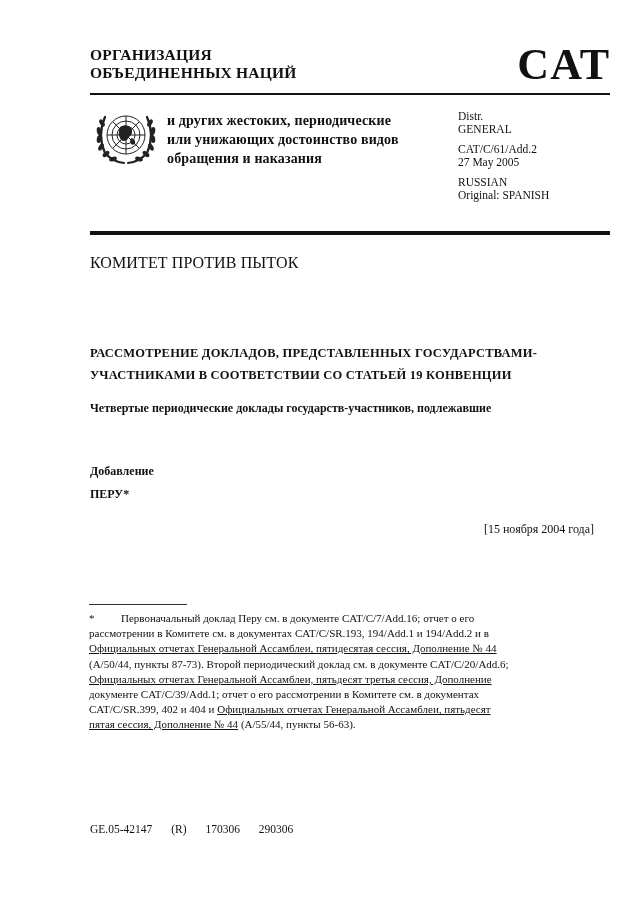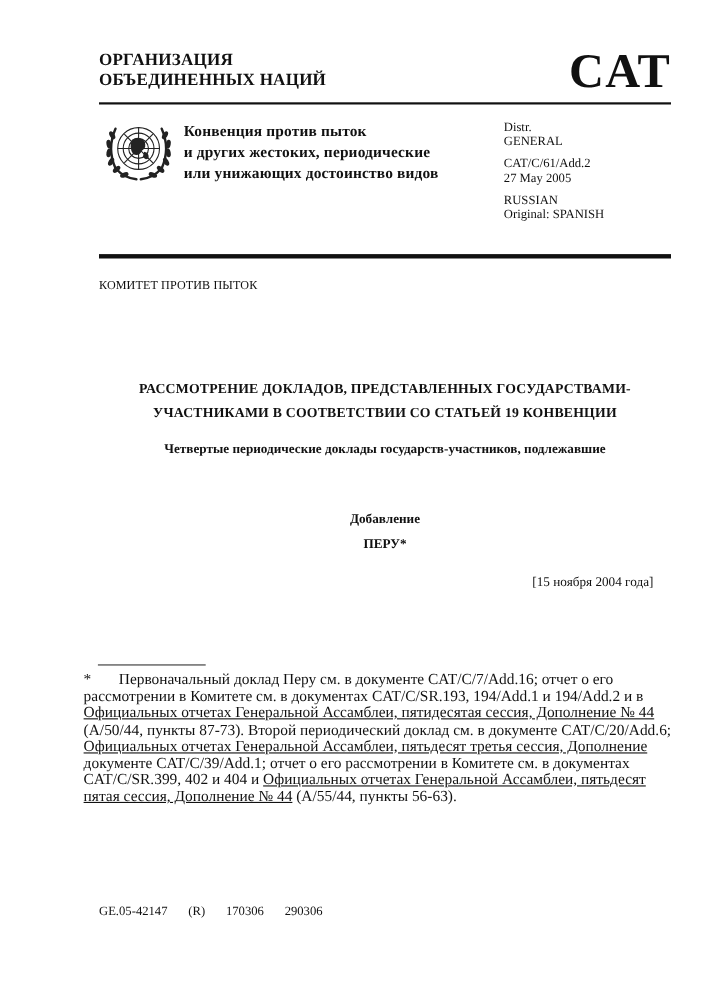--- a/index.html
+++ b/index.html
@@ -25,35 +25,35 @@
       left: 167px; top: 111px; font-weight: bold; font-size: 14px; line-height: 19px;
       letter-spacing: 0.15px;
     }
     .convention div { white-space: nowrap; }
     .distr {
       left: 458px; top: 110px; font-size: 11.5px; line-height: 12.5px;
     }
     .distr .grp { margin-bottom: 8px; }
     .distr div { white-space: nowrap; }
     .committee {
-      left: 90px; top: 254px; font-size: 11px; letter-spacing: 0.1px; white-space: nowrap;
+      left: 90px; top: 254px; font-size: 16px; letter-spacing: 0.1px; white-space: nowrap;
     }
-    .center-block { left: 90px; width: 520px; text-align: center; }
+    .center-block { left: 90px; width: 520px; text-align: left; }
     .title {
       top: 342px; font-weight: bold; font-size: 12.5px; line-height: 22px; letter-spacing: 0.2px;
     }
     .subtitle {
       top: 398px; font-weight: bold; font-size: 12px; line-height: 20px;
     }
     .addendum { top: 453px; font-weight: bold; font-size: 12px; margin-top: 11px; }
     .country { top: 487px; font-weight: bold; font-size: 12px; }
     .date { right: 46px; top: 522px; font-size: 12px; white-space: nowrap; }
     .fn-rule { left: 89px; top: 604px; width: 98px; height: 1px; background: #333; }
     .footnote {
-      left: 76px; top: 611px; width: 520px; font-size: 14px; line-height: 15.2px;
+      left: 89px; top: 611px; width: 520px; font-size: 11px; line-height: 15.2px;
     }
     .footnote .line { white-space: nowrap; }
     .footnote .u { text-decoration: underline; }
     .footnote .star { display: inline-block; width: 32px; }
     .job {
       left: 90px; top: 823px; font-size: 11.5px; white-space: nowrap; word-spacing: 2px;
     }
     .job span { margin-right: 14px; margin-top: 39px; }
   </style>
 </head>
@@ -96,23 +96,23 @@
       <line x1="33" y1="9" x2="33" y2="47"></line>
       <line x1="20" y1="15" x2="46" y2="41"></line>
       <line x1="46" y1="15" x2="20" y2="41"></line>
     </g>
     <path d="M27 20 Q33 16 38 21 Q41 27 36 30 Q33 36 28 33 Q24 27 27 20 Z" fill="#222"></path>
     <path d="M38 31 Q43 32 42 37 Q38 39 37 35 Z" fill="#222"></path>
   </svg>
 </div>
 
 <div class="abs convention">
-  <div>Конвенция против пыток</div>
   <div>и других жестоких, периодические</div>
   <div>или унижающих достоинство видов</div>
+  <div>обращения и наказания</div>
 </div>
 
 <div class="abs distr">
   <div class="grp">
     <div>Distr.</div>
     <div>GENERAL</div>
   </div>
   <div class="grp">
     <div>CAT/C/61/Add.2</div>
     <div>27 May 2005</div>

